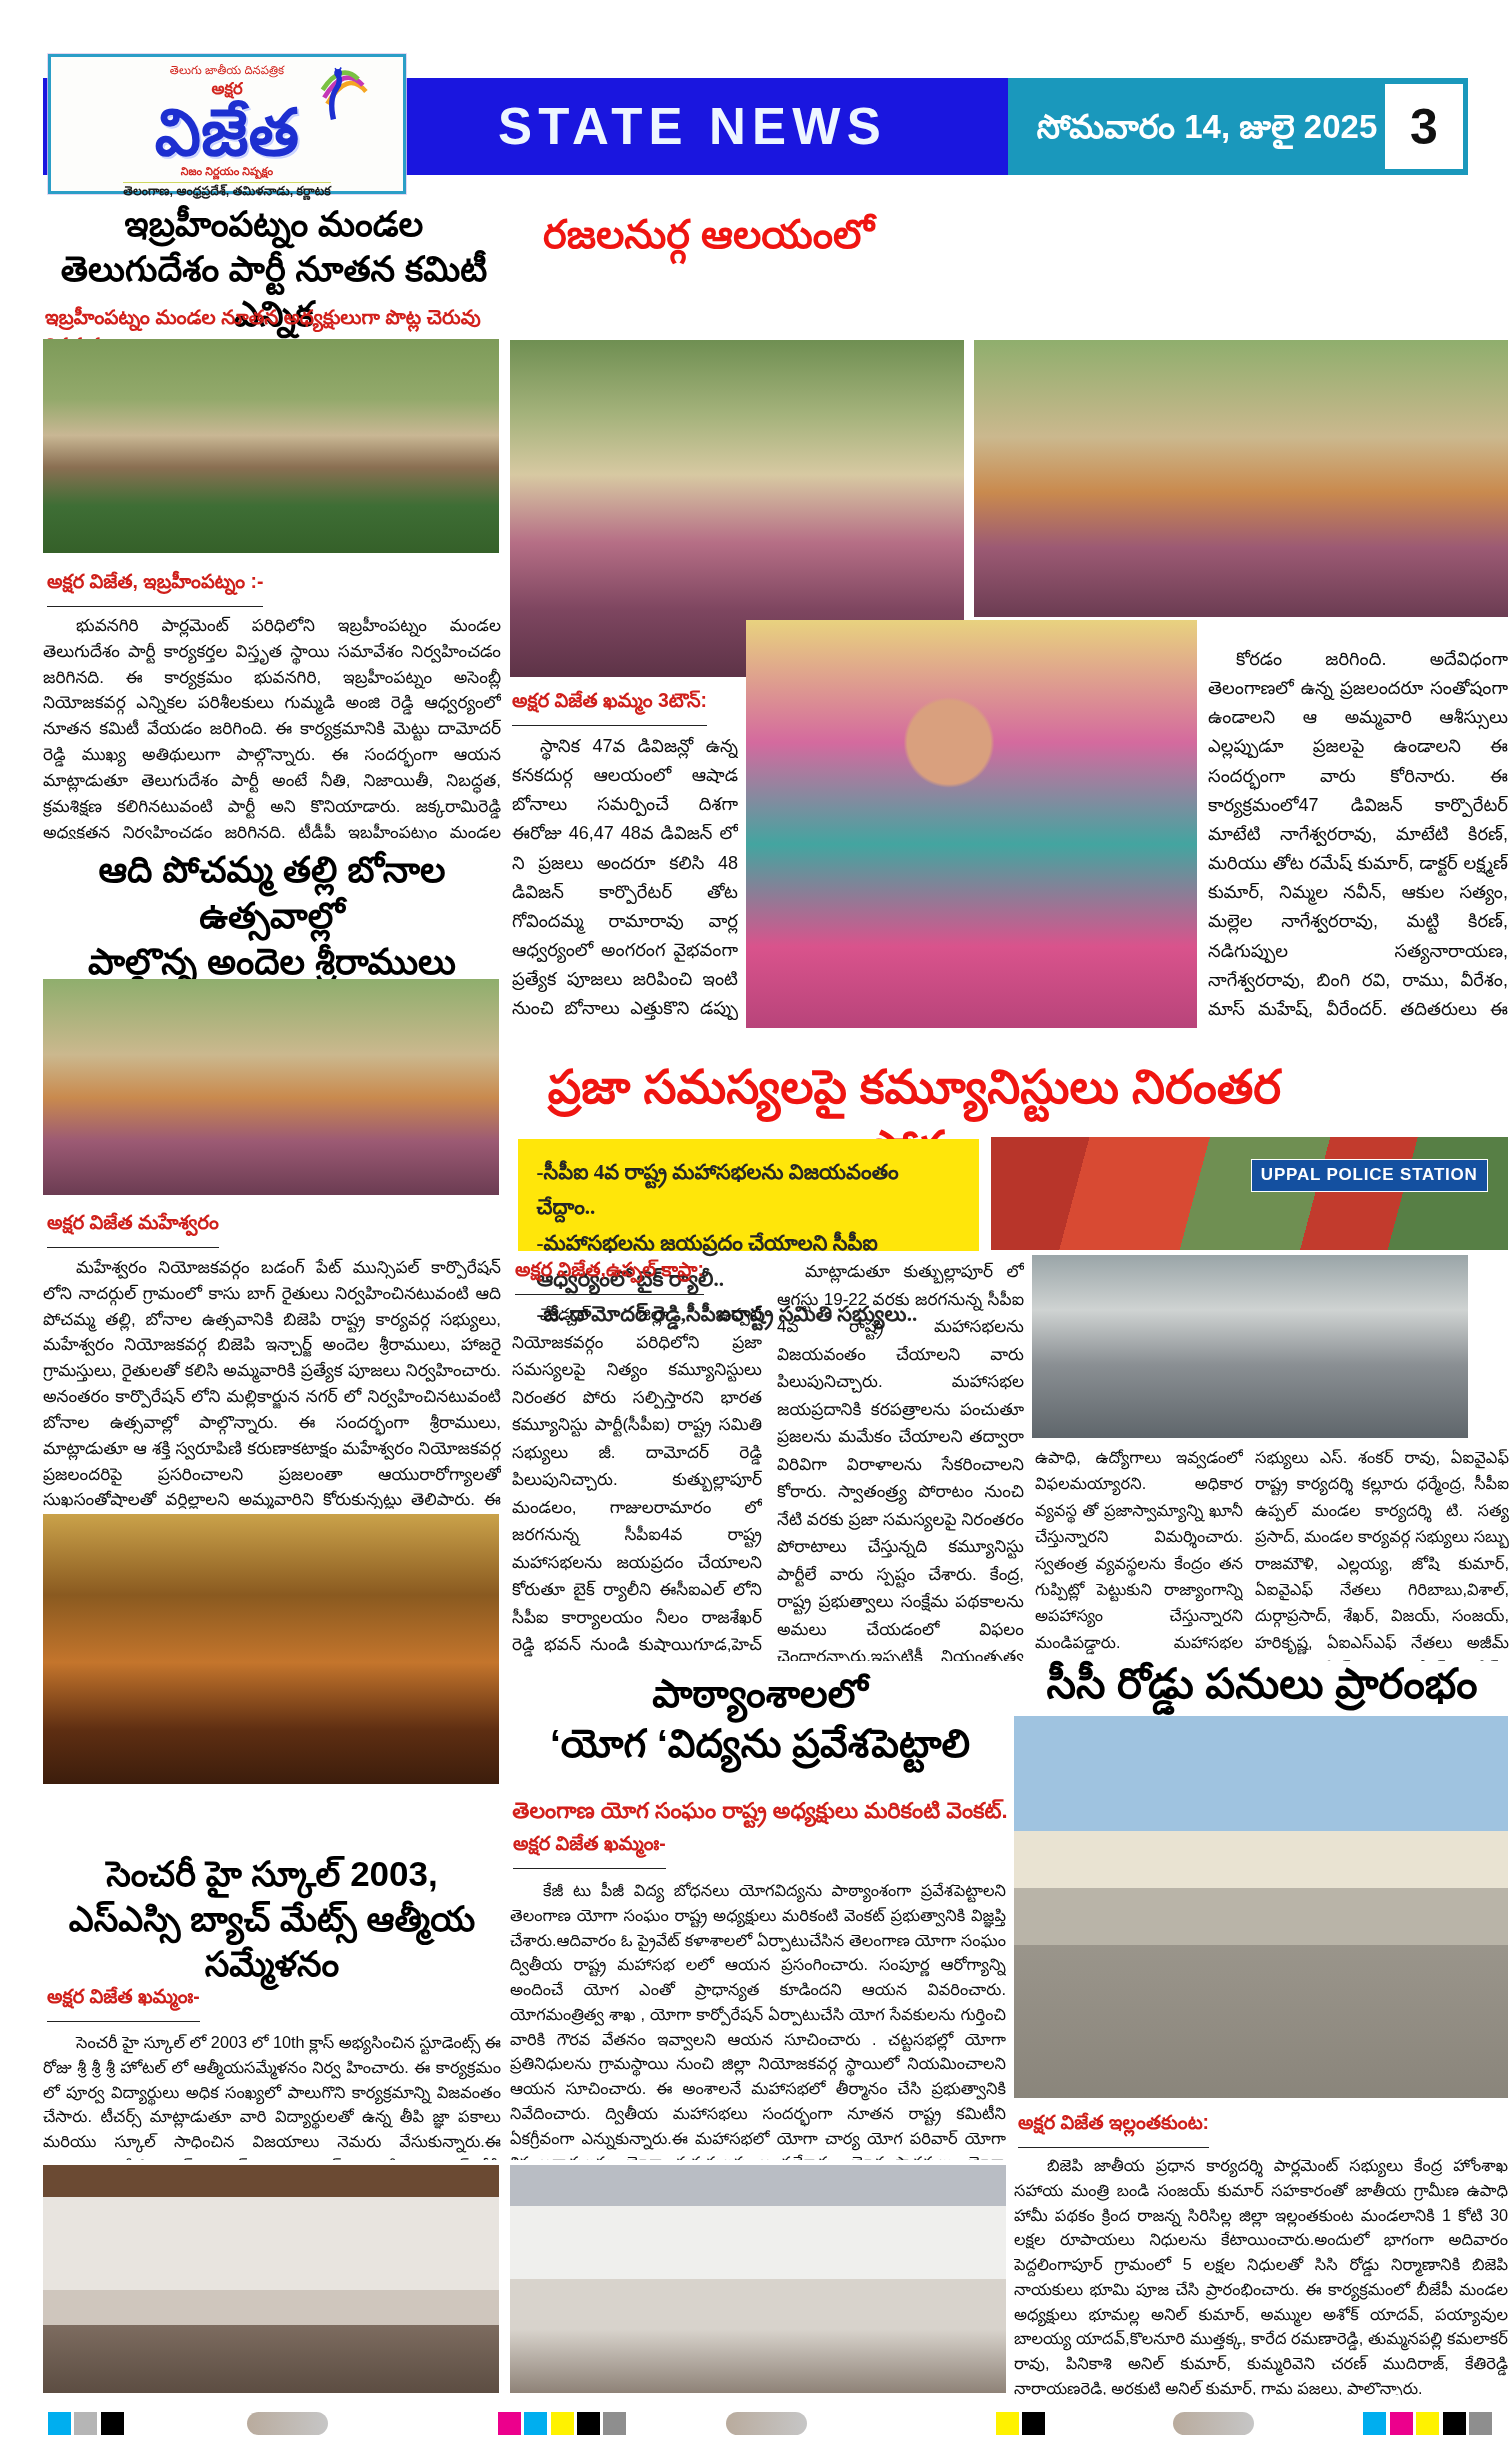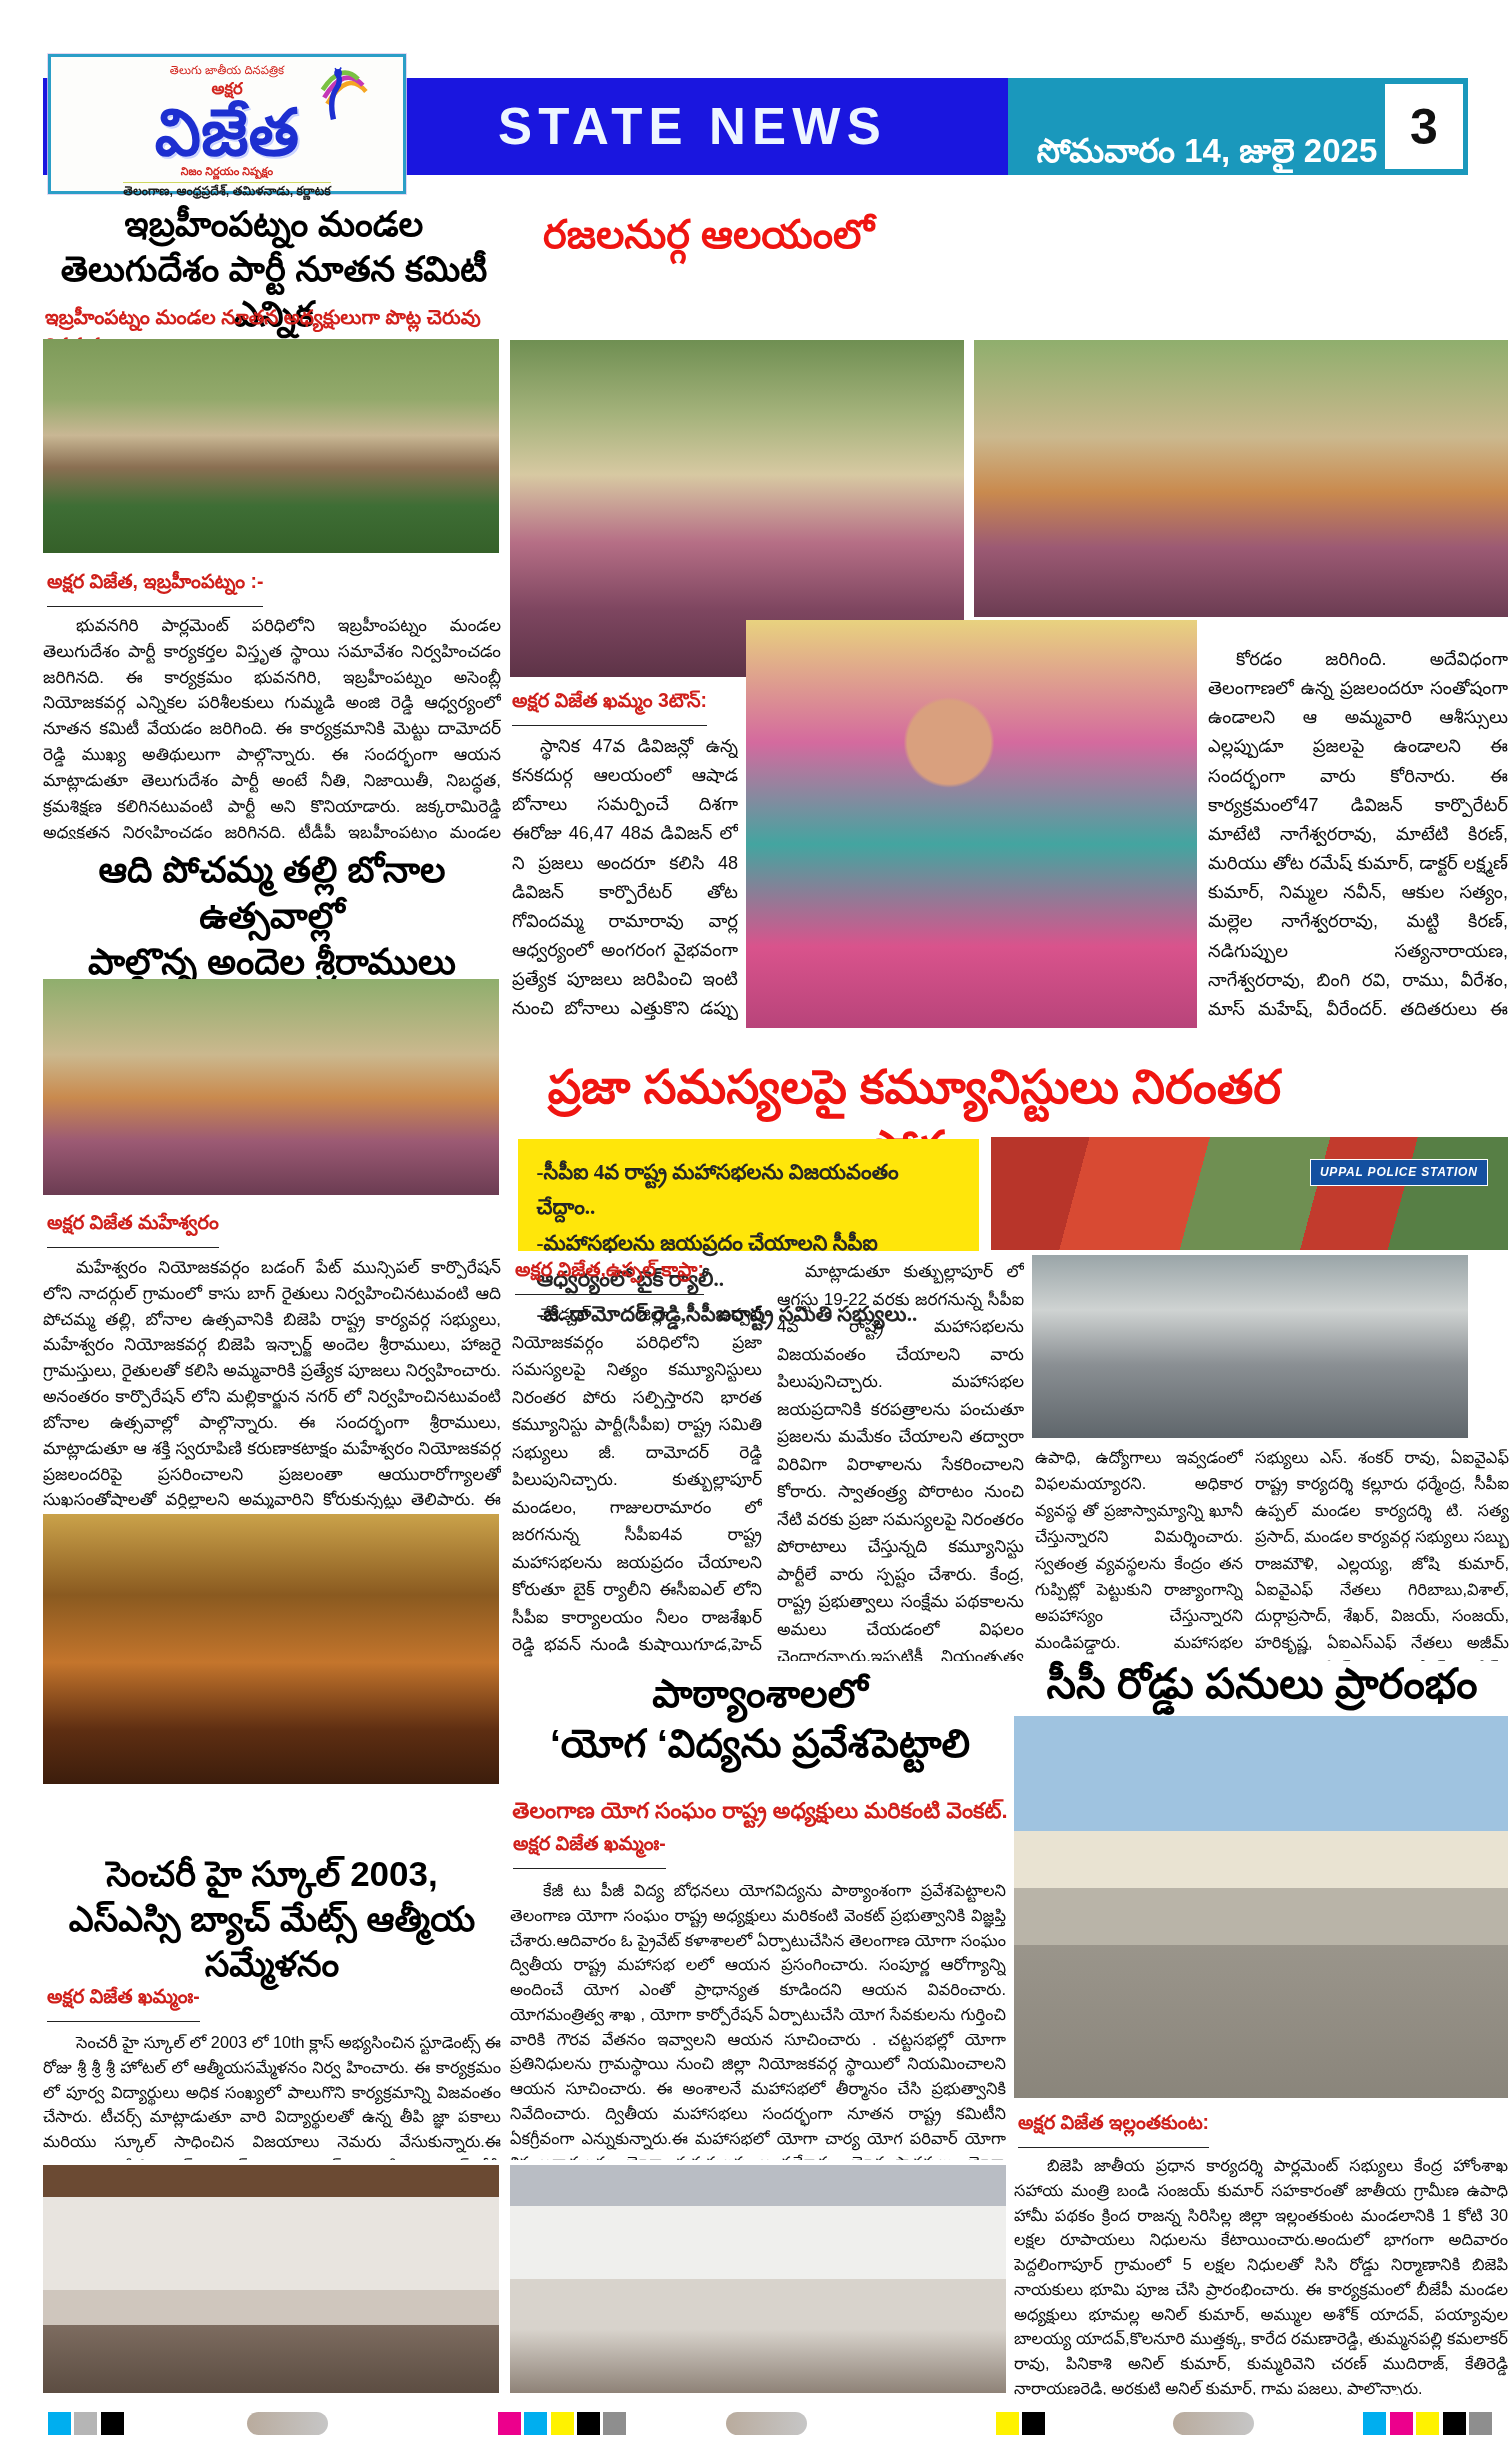--- a/index.html
+++ b/index.html
@@ -41,37 +41,37 @@
   .ph-crowd2{background:linear-gradient(180deg,#8fae6d,#cbb88e 35%,#c98a4e 55%,#9c5a74 75%,#6b3c52);}
   .ph-woman{background:radial-gradient(circle at 45% 30%,#d9a07e 0 11%,rgba(0,0,0,0) 12%),
             linear-gradient(180deg,#e8d27f,#d46a9e 30%,#43a5a0 55%,#d9538c 80%,#b8447a);}
   .ph-goddess{background:linear-gradient(180deg,#caa24a,#8a5a20 30%,#c4752c 55%,#5e2e12 80%,#3c1d0c);}
   .ph-flags{background:linear-gradient(105deg,#b8352a 0 18%,#d84a33 18% 40%,#6f8f52 40% 62%,#c23b2d 62% 78%,#577f45 78%);}
   .ph-cpimen{background:linear-gradient(180deg,#9aa5a8,#cfd3d2 30%,#8a8f93 60%,#5f666b);}
   .ph-school{background:linear-gradient(180deg,#6b4a33 0 14%,#e8e4df 14% 55%,#cfc6bd 55% 70%,#7d6c60 70%,#5c4d42);}
   .ph-yoga{background:linear-gradient(180deg,#b9bdc4 0 18%,#efefed 18% 50%,#d8d3cc 50% 72%,#8e8277);}
   .ph-road{background:linear-gradient(180deg,#9fc3e0 0 30%,#e9e3d2 30% 45%,#b9b4a8 45% 60%,#9a958b 60%,#8a857b);}
   .police-sign{position:absolute;right:20px;top:22px;background:#1450a0;color:#fff;
-               font-size:12px;font-weight:bold;padding:5.4px 9.3px;border:1.6px solid #fff;letter-spacing:0.8px;font-style:italic;}
+               font-size:17px;font-weight:bold;padding:5.4px 9.3px;border:1.6px solid #fff;letter-spacing:0.8px;}
   
   .bullet-box{background:#ffe60a;padding:15.5px 18.6px;box-sizing:border-box;}
   .bullet-line{color:#262626;font-size:21px;font-weight:bold;line-height:1.7;}
   
   .reg-sq{position:absolute;width:23px;height:23px;}
   .reg-pill{position:absolute;width:81px;height:23px;border-radius:11.6px;
             background:linear-gradient(90deg,#b9ab9d,#c6c6c6);}
 </style>
 </head>
 <body>
 
 <div class="abs band-blue">
   <div class="section-title" style="padding-left:333px;">STATE NEWS</div>
 </div>
 <div class="abs band-teal">
-  <div class="date-text" style="padding-right:62px;margin-top:24px;">సోమవారం 14, జులై 2025</div>
+  <div class="date-text" style="padding-right:62px;">సోమవారం 14, జులై 2025</div>
 </div>
 <div class="abs pagenum-box">
   <span class="pagenum">3</span>
 </div>
 
 <div class="abs logo-box">
   <span class="logo-tagline">తెలుగు జాతీయ దినపత్రిక</span>
   <span class="logo-prefix">అక్షర</span>
   <span class="logo-brand">విజేత</span>
   <span class="logo-motto">నిజం నిర్ణయం నిష్పక్షం</span>

